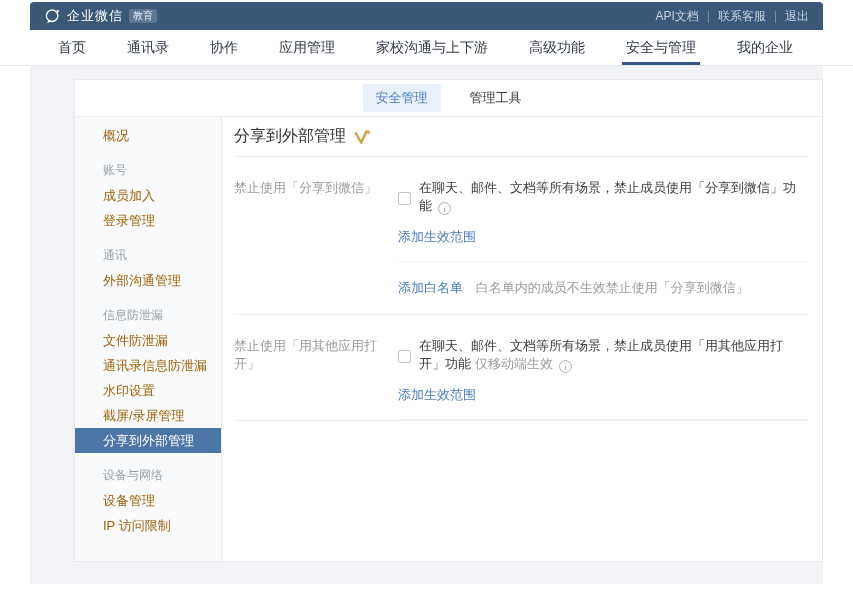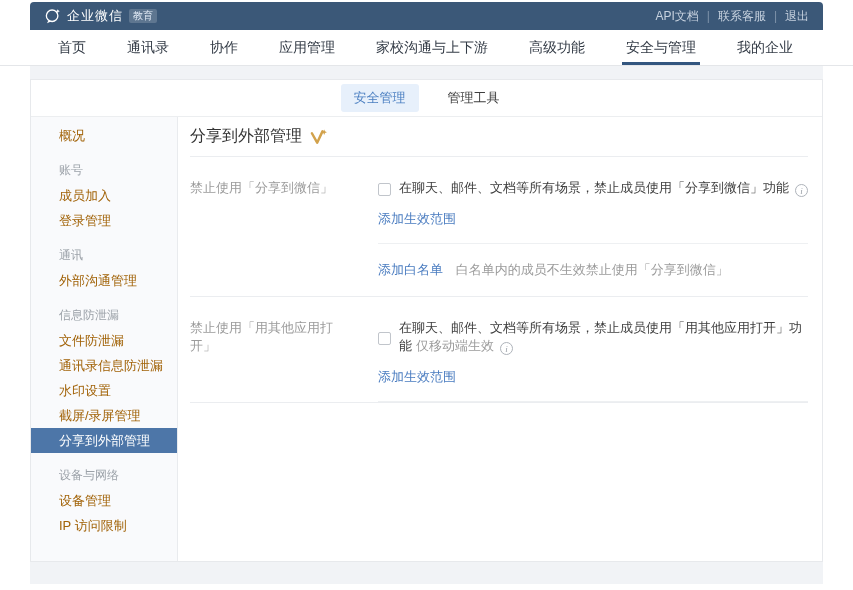--- a/index.html
+++ b/index.html
@@ -29,21 +29,21 @@
     height:36px; display:flex; justify-content:space-between;
     padding:0 58px 0 56px; border-bottom:1px solid #e4e6e9; background:#fff;
   }
   .nav-item { font-size:14px; color:#333b46; cursor:pointer; position:relative; padding:9px 2px; }
   .nav-item.active::after {
     content:""; position:absolute; left:-2px; right:-2px; bottom:0;
     height:3px; background:#33567f;
   }
   
   .content-wrap { margin:0 30px; background:#f1f3f6; padding:13px 0 22px; height:518px; }
-  .panel { background:#ffffff; border:1px solid #e7e9ec; height:483px; overflow:hidden; }
+  .panel { background:#ffffff; border:1px solid #e7e9ec; height:483px; overflow:hidden;margin-left:44px; }
   .tabrow {
     height:37px; display:flex; justify-content:center; align-items:center; gap:16px;
     border-bottom:1px solid #eceef0;
   }
   .tab { font-size:13px; color:#3e3e3e; padding:5px 13px; border-radius:3px; cursor:pointer; }
   .tab.active { background:#e7f0fb; color:#4b7fc1; }
   .panel-body { display:flex; height:445px; }
   
   .sidebar {
     width:147px; flex:0 0 147px; background:#f9fafc;
@@ -53,21 +53,21 @@
     cursor:pointer; white-space:nowrap; }
   .side-item.active { background:#4d76a8; color:#ffffff; }
   .side-header { margin-top:10px; height:25px; line-height:25px; padding-left:28px;
     font-size:12px; color:#9ba1a8; white-space:nowrap; }
   
   .main { flex:1; padding:0 14px 0 12px; overflow:hidden; }
   .title-row { height:40px; display:flex; align-items:center; gap:7px;
     border-bottom:1px solid #ebedf0; }
   .main-title { font-size:16px; color:#333; font-weight:500; }
   .v-icon { width:19px; height:17px; display:block; margin-top:2px; }
-  .setting-row { display:flex; border-bottom:1px solid #ebedf0;gap:24px; }
+  .setting-row { display:flex; border-bottom:1px solid #ebedf0; }
   .term { width:164px; flex:0 0 164px; color:#9b9b9b; padding-top:22px; line-height:18px; }
   .def { flex:1; min-width:0; }
   .chk-line { padding-top:22px; line-height:18px; display:flex; align-items:center; }
   .checkbox {
     width:13px; height:13px; border:1px solid #c1c5cb; border-radius:2px; background:#fff;
     display:inline-block; flex:0 0 13px; margin:2px 8px 0 0; cursor:pointer;
   }
   .chk-text { color:#3e3e3e; }
   .note { color:#9b9b9b; margin-left:4px; }
   .info-icon {

